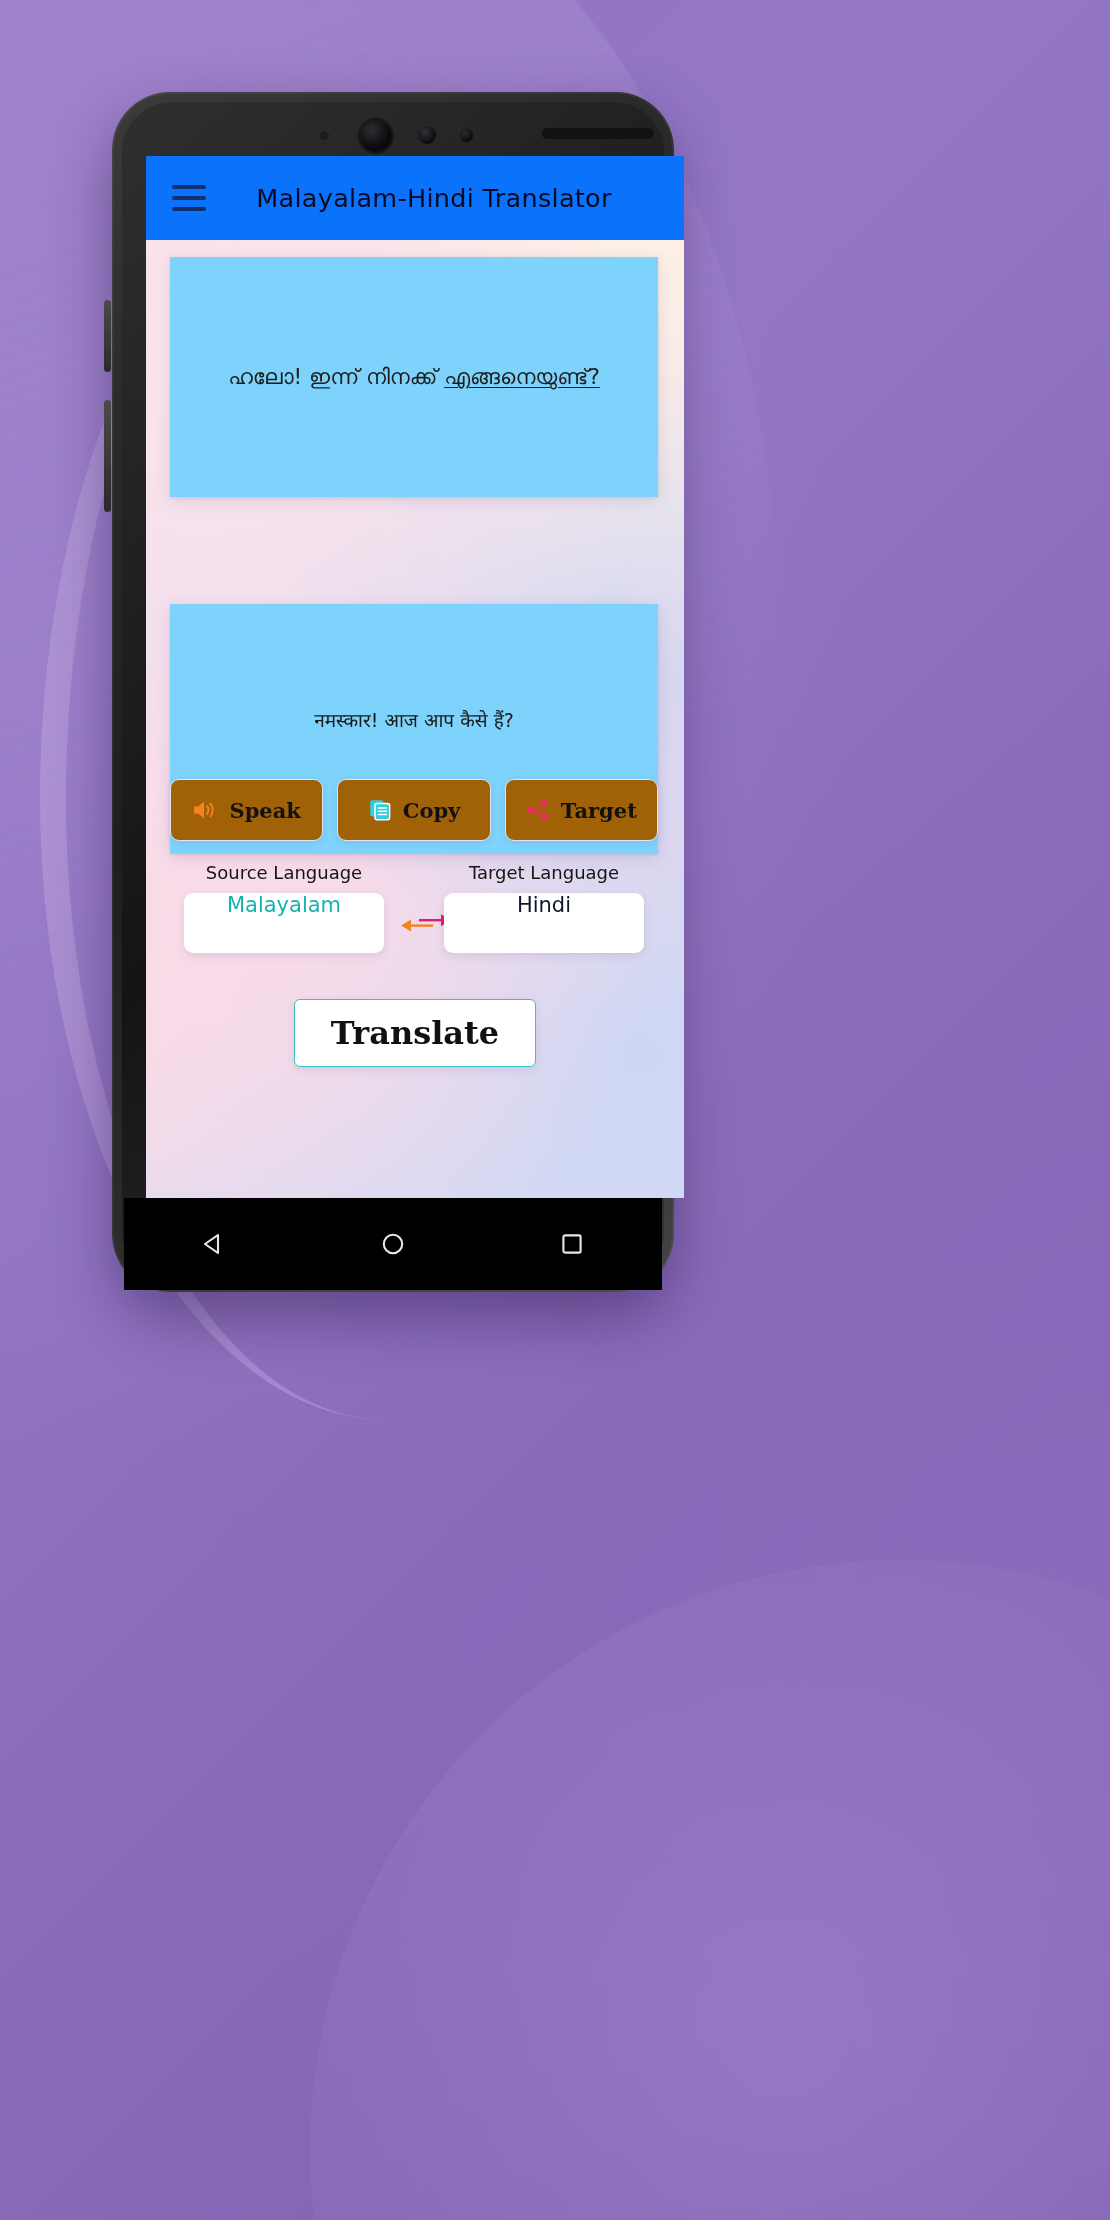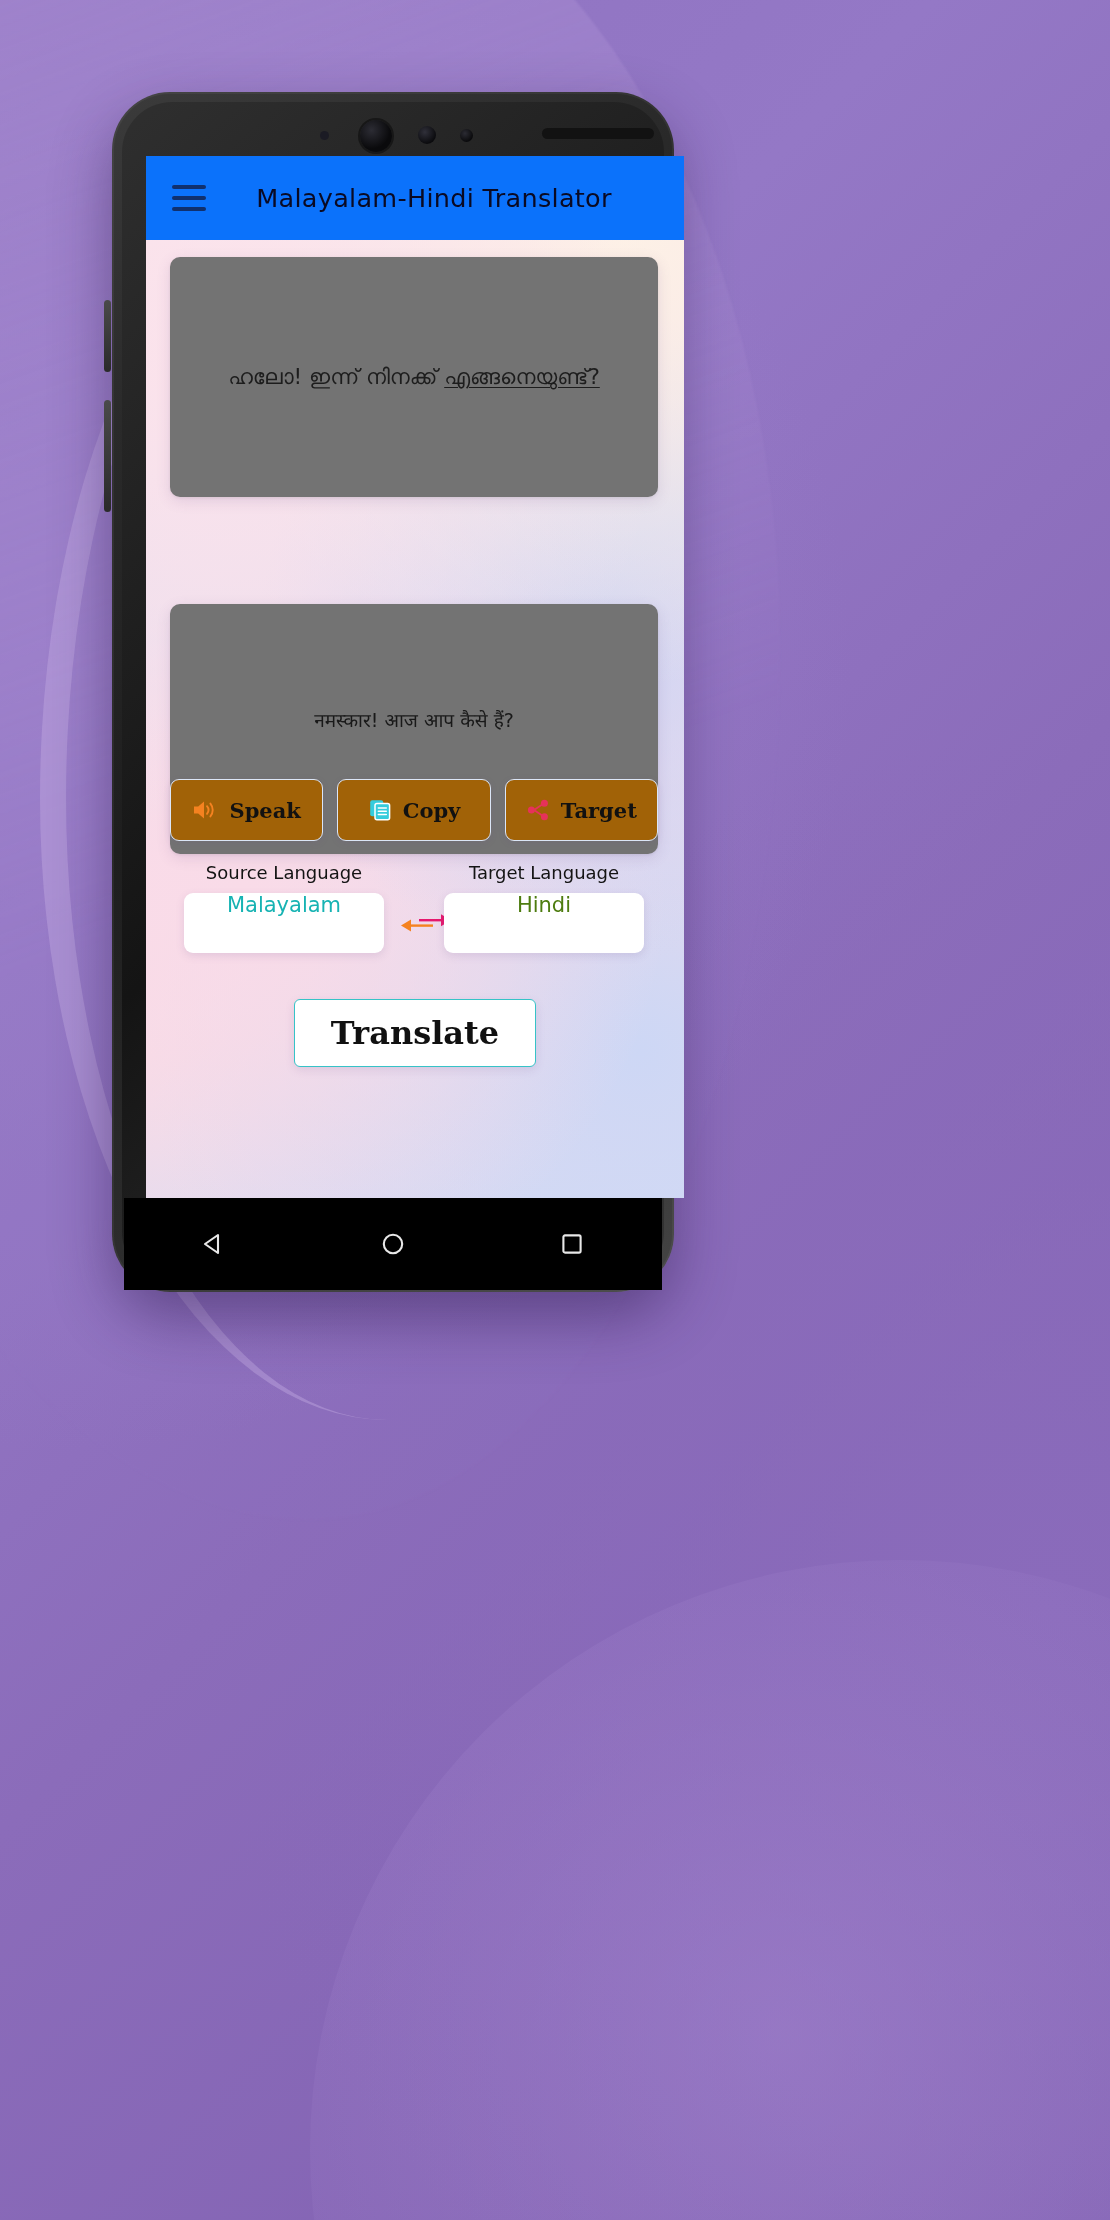--- a/index.html
+++ b/index.html
@@ -100,21 +100,21 @@
   .hamburger i{display:block;height:4px;border-radius:2px;background:#10306e;}
   .app-title{
     flex:1;text-align:center;color:#0a0a23;
     font-family:"DejaVu Sans",sans-serif;
     font-size:25.5px;font-weight:400;letter-spacing:.3px;
     margin-right:36px;white-space:nowrap;
   }
 
   
   .card{
-    position:absolute;background:#737373;border-radius:10px;
+    position:absolute;background:#7dd3fc;border-radius:0;
     box-shadow:0 4px 14px rgba(110,80,140,.16), 0 1px 3px rgba(0,0,0,.07);
   }
   .src-card{left:24px;top:101px;width:488px;height:240px;display:flex;align-items:center;justify-content:center;}
   .src-text{
     font-size:21.5px;color:#1d1d1d;text-align:center;line-height:1.35;padding:0 16px;
   }
   .src-text u{text-decoration-thickness:1.4px;text-underline-offset:3px;}
 
   .mic-btn{
     position:absolute;left:430px;top:498px;width:56px;height:56px;border-radius:50%;
@@ -146,21 +146,21 @@
   .lang-head.tgt{left:274px;width:200px;text-align:center;}
   .lang-box{
     position:absolute;top:31px;width:200px;height:60px;background:#fff;border-radius:9px;
     box-shadow:0 3px 9px rgba(110,80,140,.15);
     display:flex;justify-content:center;cursor:pointer;
   }
   .lang-box.src{left:14px;}
   .lang-box.tgt{left:274px;}
   .lang-val{font-size:21px;}
   .lang-val.src{color:#17b3b3;}
-  .lang-val.tgt{color:#4d7c0f;}
+  .lang-val.tgt{color:#0f172a;}
   .swap{
     position:absolute;left:226px;top:46px;width:60px;height:30px;
     display:flex;align-items:center;justify-content:center;cursor:pointer;
   }
 
   .translate{
     position:absolute;left:148px;top:843px;width:240px;height:66px;
     background:#fff;border:1.6px solid #36c3c7;border-radius:6px;
     display:flex;align-items:center;justify-content:center;cursor:pointer;
     box-shadow:0 3px 10px rgba(110,80,140,.14);

